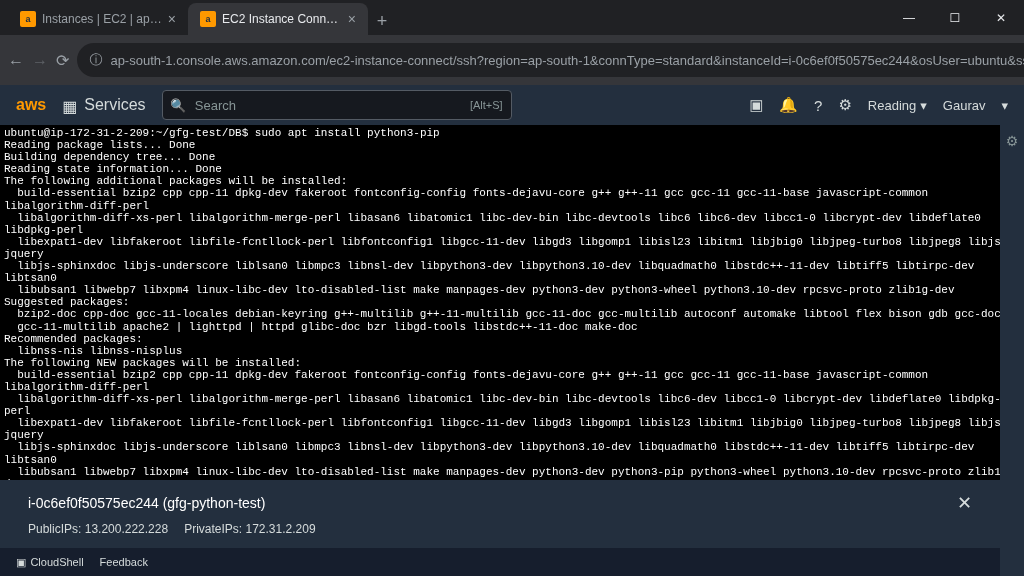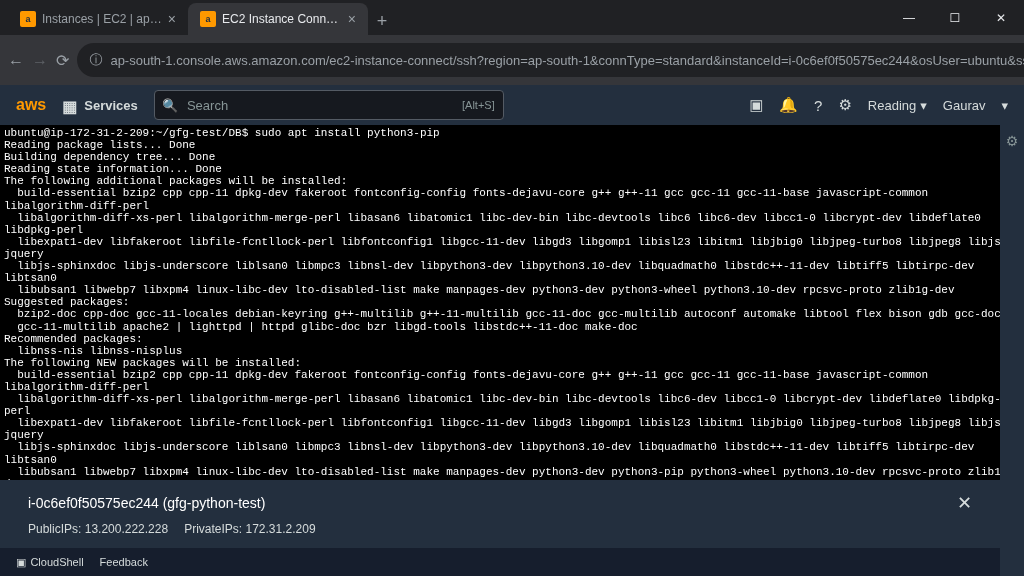--- a/index.html
+++ b/index.html
@@ -19,21 +19,21 @@
 
 .nav-bar { height: 50px; background: #35363a; display: flex; align-items: center; padding: 0 8px; gap: 8px; }
 .nav-btn { width: 28px; height: 28px; display: flex; align-items: center; justify-content: center; color: #9aa0a6; font-size: 16px; cursor: pointer; border-radius: 50%; }
 .nav-btn.disabled { opacity: 0.4; }
 .url-bar { flex: 1; height: 34px; background: #202124; border-radius: 17px; display: flex; align-items: center; padding: 0 12px; gap: 8px; font-size: 13px; color: #9aa0a6; }
 .url-text { flex: 1; white-space: nowrap; overflow: hidden; }
 
 
 .aws-header { height: 40px; background: #232f3e; display: flex; align-items: center; padding: 4px 16px; gap: 16px; }
 .aws-logo { color: #ff9900; font-size: 16px; font-weight: bold; }
-.services-btn { display: flex; align-items: center; gap: 6px; color: #d5dbdb; font-size: 13px; cursor: pointer; font-weight: bold; }
+.services-btn { display: flex; align-items: center; gap: 6px; color: #d5dbdb; font-size: 16px; cursor: pointer; }
 .grid-icon { display: inline-block; width: 16px; height: 16px; }
 .grid-icon::before { content: '▦'; font-size: 16px; }
 .search-bar { flex: 1; max-width: 350px; height: 30px; background: #16191f; border: 1px solid #545b64; border-radius: 4px; display: flex; align-items: center; padding: 0 8px; gap: 8px; font-size: 13px; color: #879596; }
 .search-input { flex: 1; }
 .kbd-hint { font-size: 11px; color: #879596; }
 .aws-actions { margin-left: auto; display: flex; align-items: center; gap: 16px; }
 .aws-action-icon { color: #d5dbdb; font-size: 15px; cursor: pointer; }
 .region-selector { color: #d5dbdb; font-size: 13px; display: flex; align-items: center; gap: 4px; cursor: pointer; }
 .user-selector { color: #d5dbdb; font-size: 13px; display: flex; align-items: center; gap: 16px; cursor: pointer; }
 

